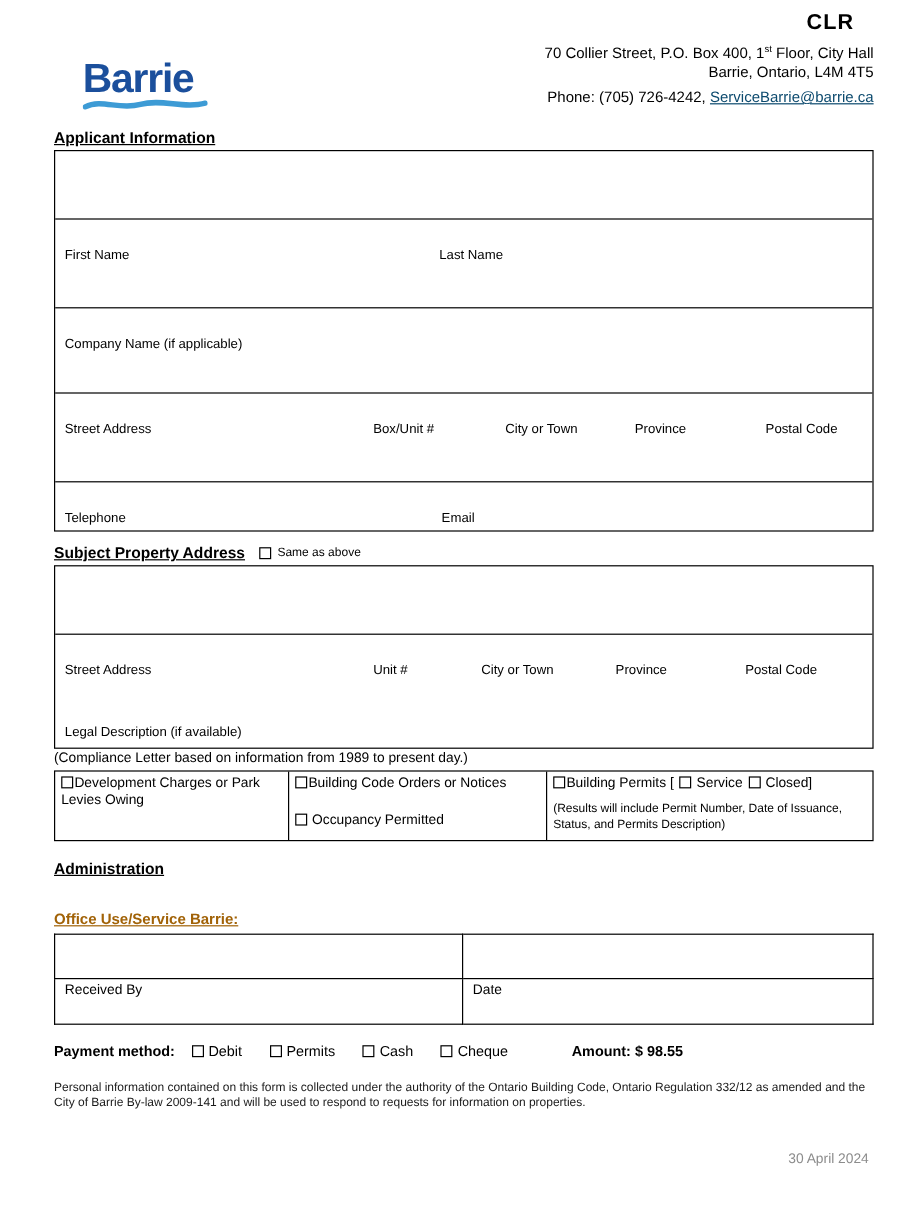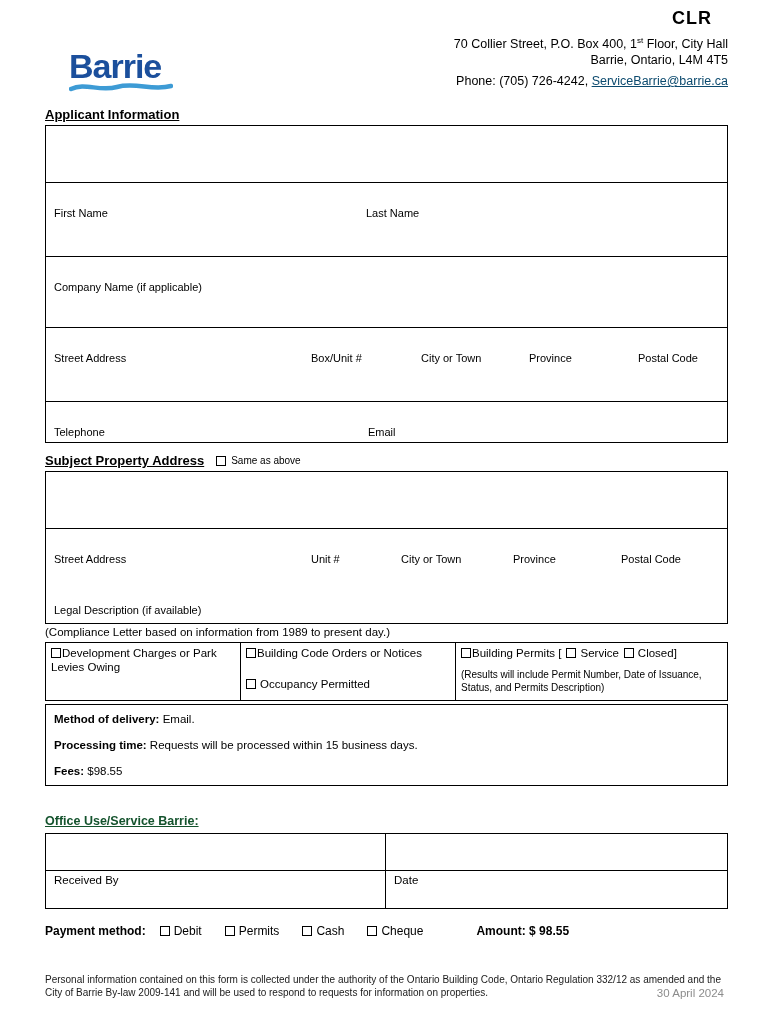--- a/index.html
+++ b/index.html
@@ -42,35 +42,35 @@
   .req-c3 { width:271px; }
   .opt-gap { margin-top:17px; }
   .req-note { font-size:10px; line-height:12.5px; margin-top:9px; }
   .cb-mid { margin-left:5px; }
 
   .adminbox { border:1px solid #000; width:683px; margin-top:3px; padding:7px 8px 6px 8px; font-size:11.5px; }
   .adminbox p { line-height:15px; margin-bottom:11px; }
   .adminbox p:last-child { margin-bottom:0; }
   .blabel { font-weight:bold; }
 
-  .office-h { color:#14532d; font-size:12.5px; font-weight:bold; text-decoration:underline; margin-top:28px; }
+  .office-h { color:#a16207; font-size:12.5px; font-weight:bold; text-decoration:underline; margin-top:28px; }
   .office-table { border-collapse:collapse; width:683px; margin-top:5px; table-layout:fixed; }
   .office-table td { border:1px solid #000; vertical-align:top; font-size:11.5px; padding:3px 8px; }
   .ot-c1 { width:340px; }
   .ot-blank { height:37px; }
   .ot-labelrow { height:38px; }
 
   .payment { display:flex; align-items:flex-start; margin-top:15px; font-size:12px; }
   .pm-label { font-weight:bold; margin-right:14px; }
   .pm-opt { margin-right:23px; display:flex; align-items:center; }
   .pm-amount { font-weight:bold; margin-left:30px; }
 
-  .fine-print { margin-top:36px; font-size:10px; line-height:12.5px; color:#1a1a1a; width:683px; }
+  .fine-print { margin-top:18px; font-size:10px; line-height:12.5px; color:#1a1a1a; width:683px; }
 
-  .footer-date { position:absolute; right:46px; top:987px; font-size:11.5px; color:#8C8C8C; }
+  .footer-date { position:absolute; right:46px; top:960px; font-size:11.5px; color:#8C8C8C; }
 </style>
 </head>
 <body>
 
 <div class="page">
 
   <div class="clr">CLR</div>
 
   <div class="header">
     <div class="logo">
@@ -135,25 +135,21 @@
     <div class="req-cell req-c1">
       <div><span class="cb" style="margin-right:1px"></span><span>Building Code Orders or Notices</span></div>
       <div class="opt-gap"><span class="cb"></span><span>Occupancy Permitted</span></div>
     </div>
     <div class="req-cell req-c3">
       <div><span class="cb" style="margin-right:1px"></span><span>Building Permits [</span><span class="cb cb-mid"></span><span>Service</span><span class="cb cb-mid"></span><span>Closed]</span></div>
       <div class="req-note">(Results will include Permit Number, Date of Issuance, Status, and Permits Description)</div>
     </div>
   </div>
 
-  <div class="adminbox">
-    <p><span class="blabel">Method of delivery:</span><span> Email.</span></p>
-    <p><span class="blabel">Processing time:</span><span> Requests will be processed within 15 business days.</span></p>
-    <p><span class="blabel">Fees:</span><span> $98.55</span></p>
-  </div>
+  <div class="sec-h" style="margin-top:15px">Administration</div>
 
   <div class="office-h">Office Use/Service Barrie:</div>
   <table class="office-table">
     <tbody>
         <tr>
       <td class="ot-c1 ot-blank"></td>
       <td class="ot-blank"></td>
     </tr>
     <tr>
       <td class="ot-c1 ot-labelrow"><span>Received By</span></td>

